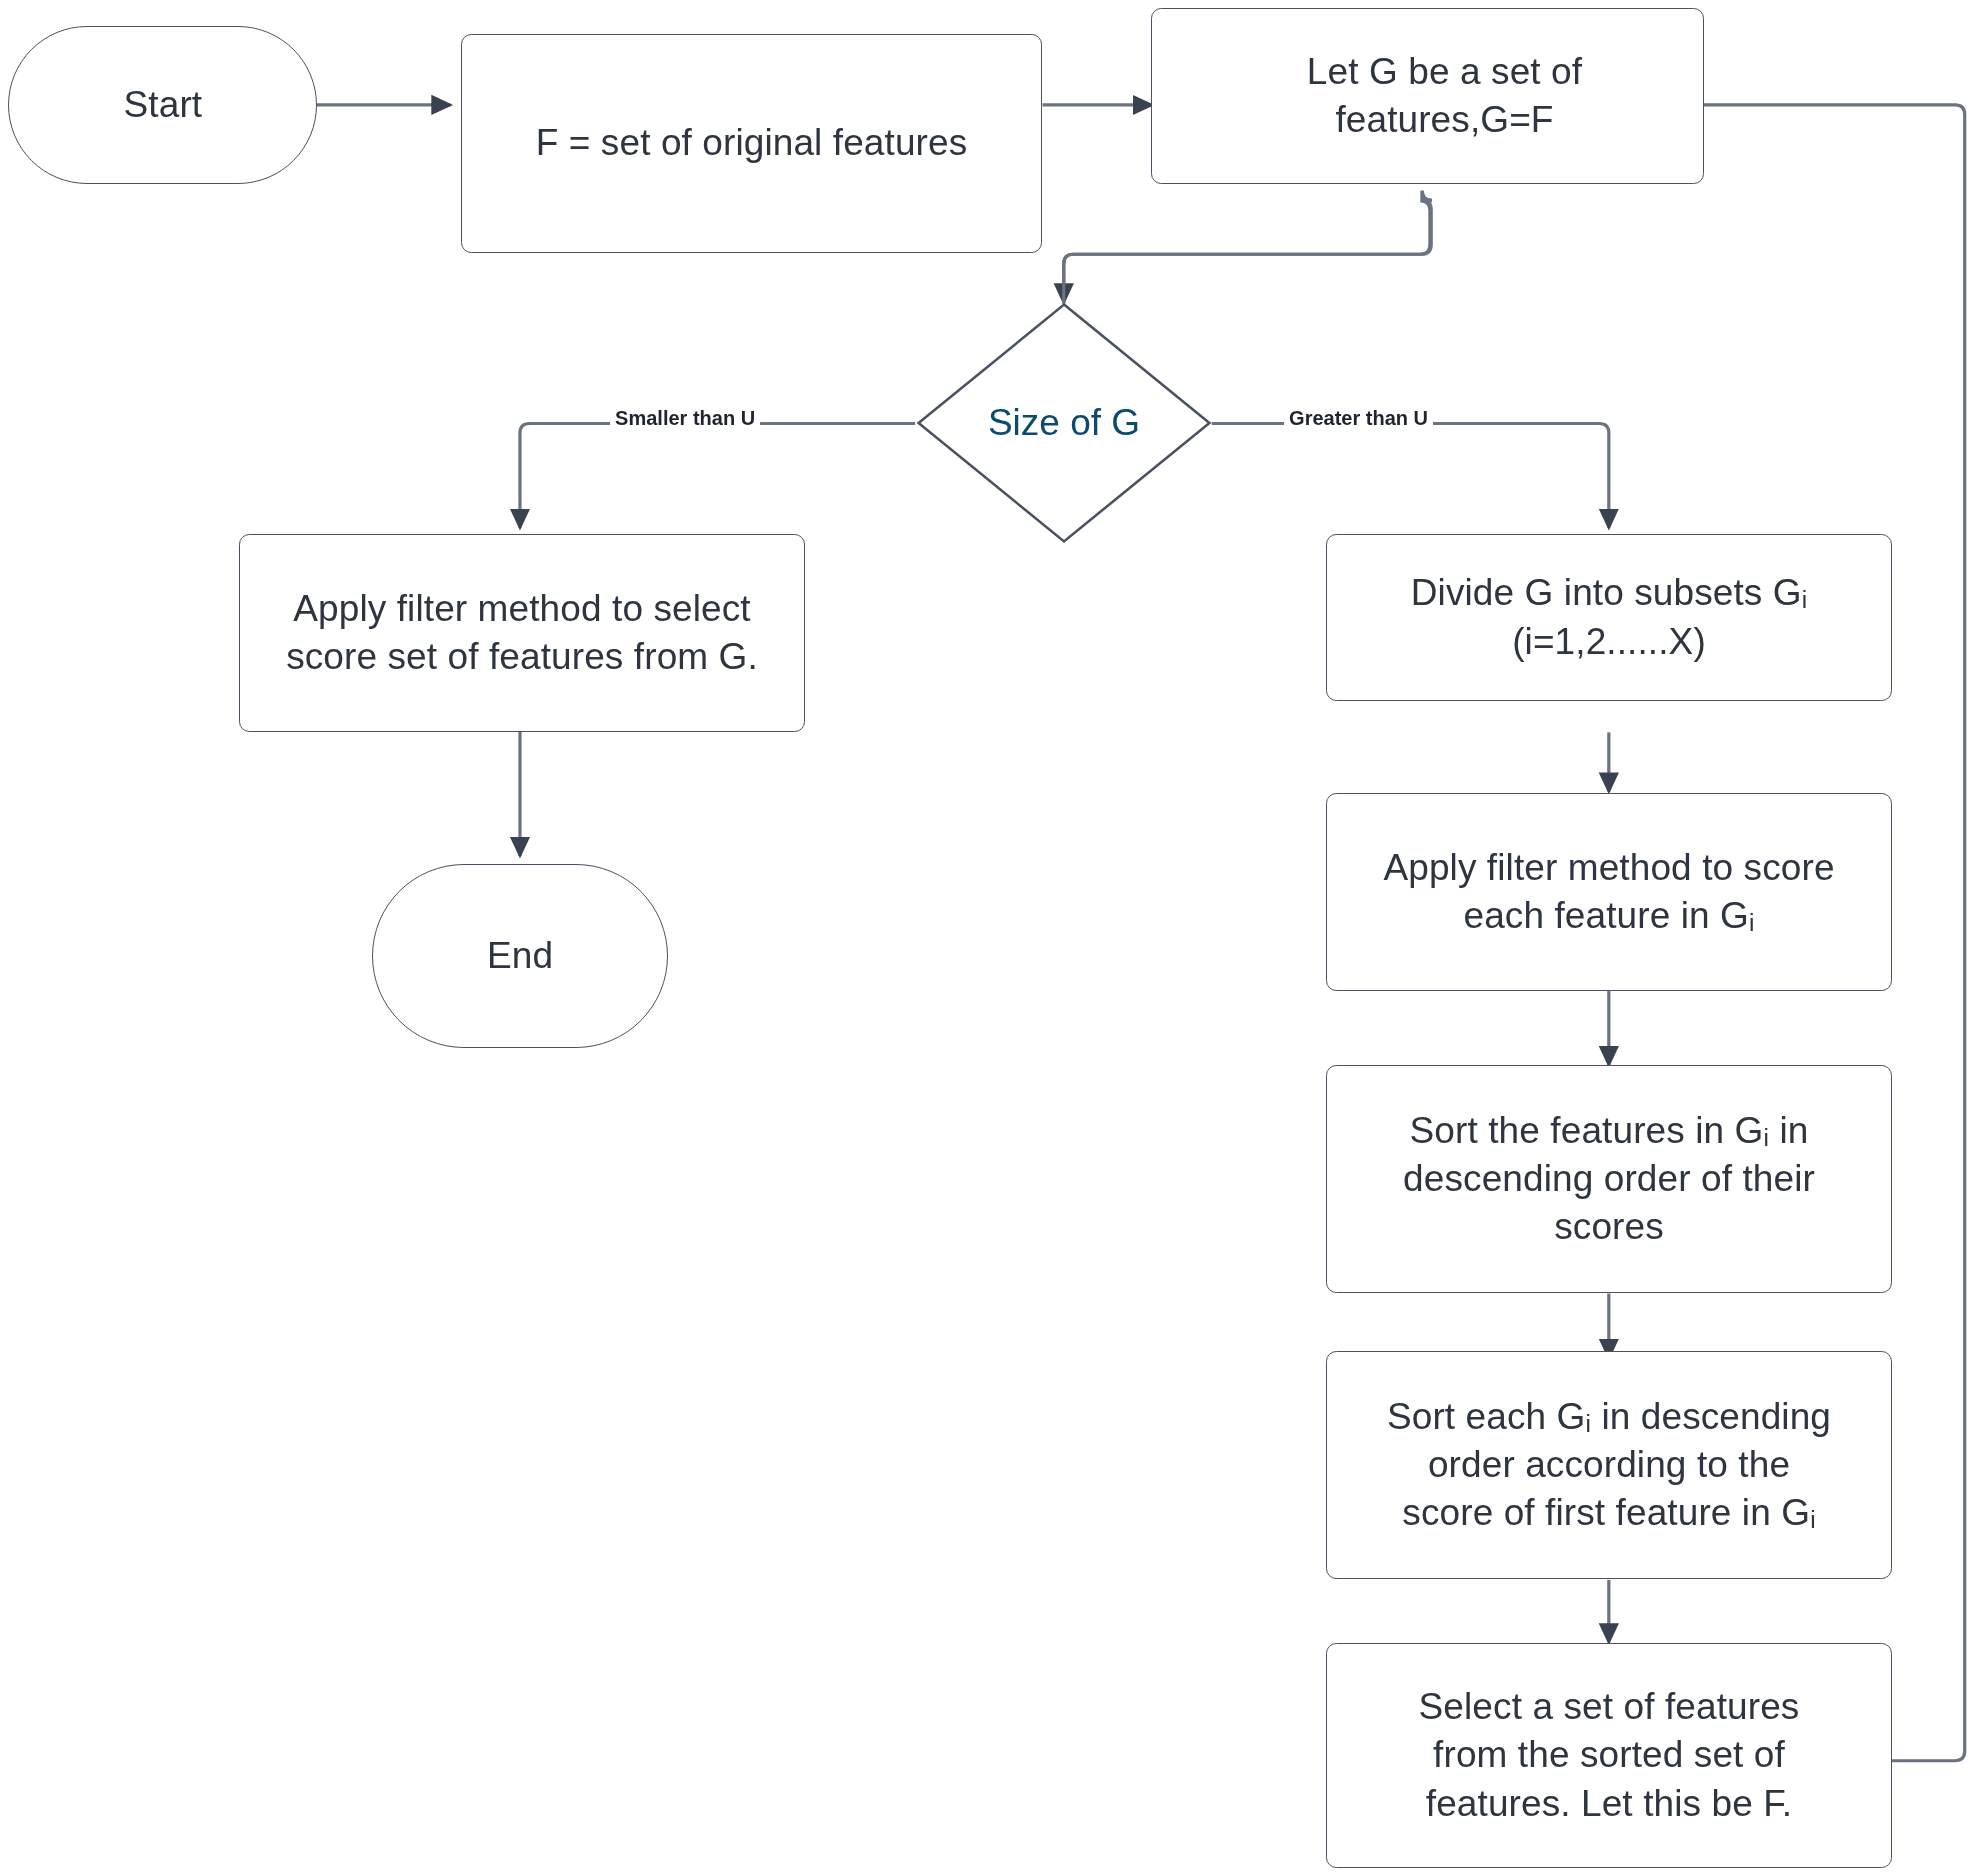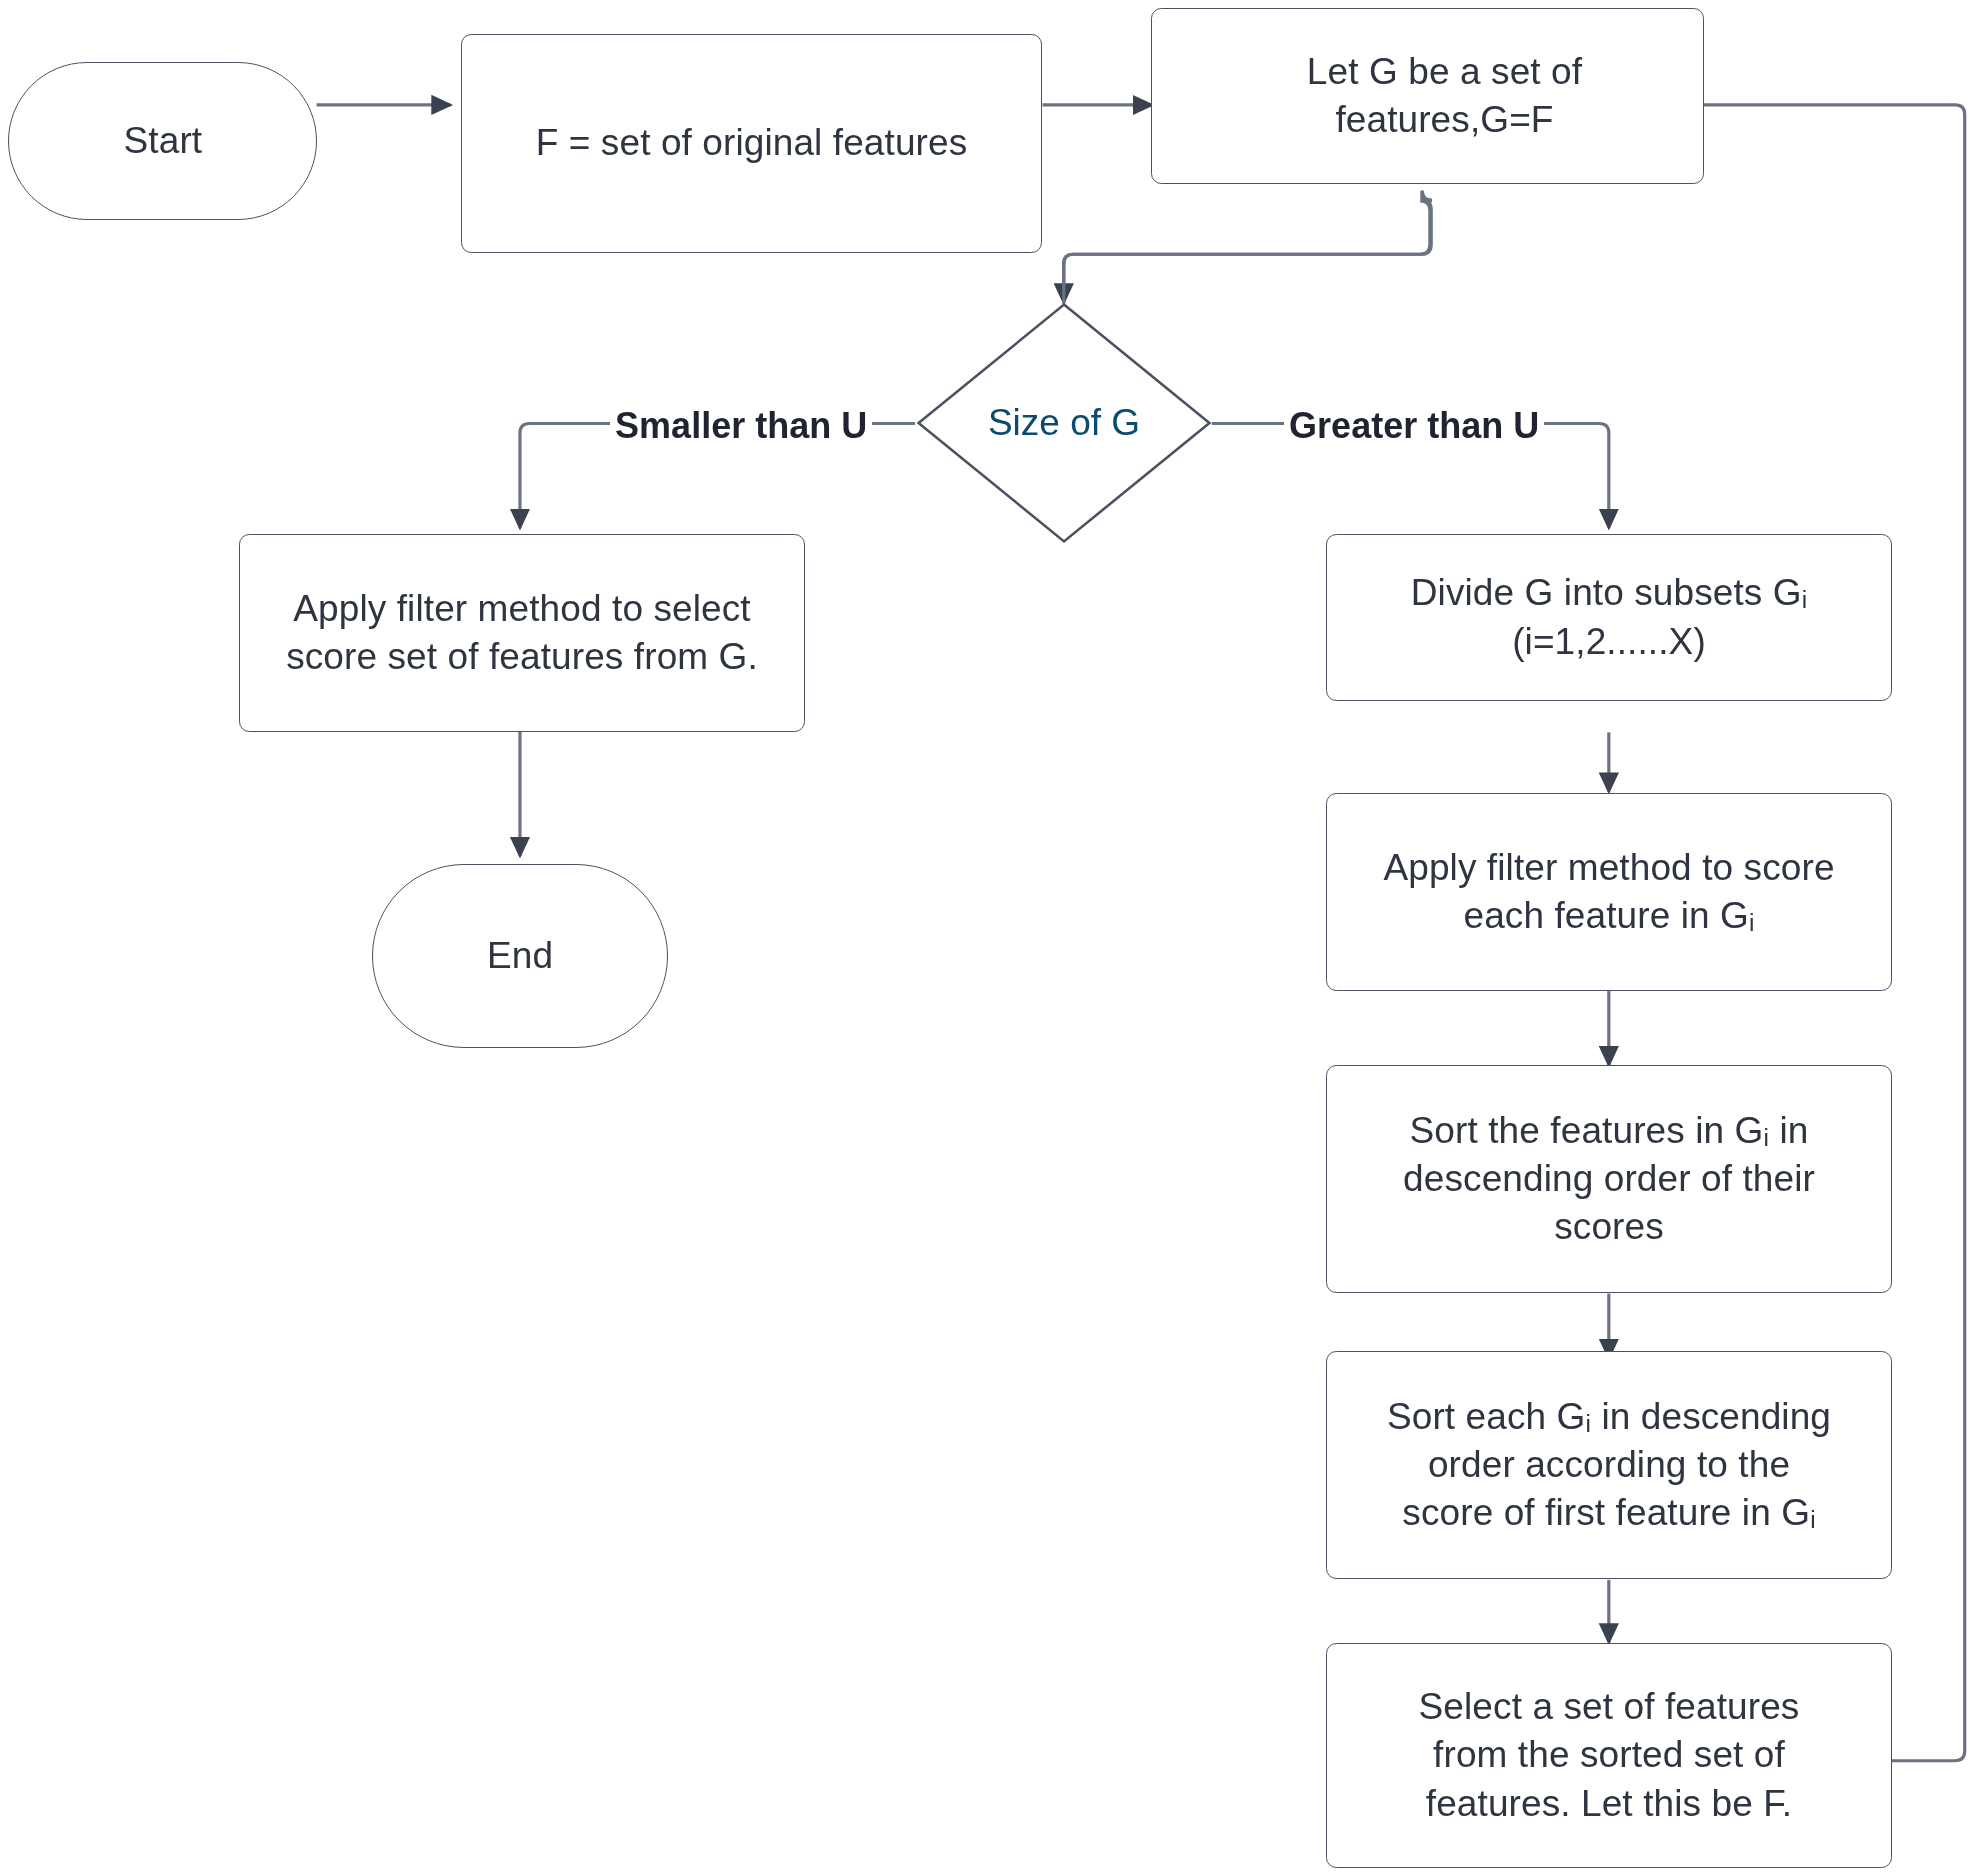--- a/index.html
+++ b/index.html
@@ -54,21 +54,21 @@
     font-size: 37px;
   }
   .node .label sub {
     font-size: 0.66em;
     vertical-align: -0.12em;
     line-height: 0;
   }
   .edge-label {
     position: absolute;
     color: #1f2430;
-    font-size: 36px;
+    font-size: 20px;
     font-weight: 700;
     background: #ffffff;
     padding: 0 5.1px;
     white-space: nowrap;
     z-index: 3;
     line-height: 1;
   }
   .diamond-wrap {
     position: absolute;
     z-index: 2;
@@ -122,21 +122,21 @@
 
       <path d="M 2500 1138 L 2500 1230" marker-end="url(#arrow)"></path>
       <path d="M 2500 1540 L 2500 1655" marker-end="url(#arrow)"></path>
       <path d="M 2500 2010 L 2500 2110" marker-end="url(#arrow)"></path>
       <path d="M 2500 2455 L 2500 2552" marker-end="url(#arrow)"></path>
 
       <path d="M 2940 2736 L 3038 2736 Q 3053 2736 3053 2721 L 3053 178 Q 3053 163 3038 163 L 2250 163" marker-end="url(#arrow)"></path>
     </g>
   </svg>
 
-  <div class="node terminal" style="left:8.4px; top:26px; width:309px; height:158px;margin-top:36px;">
+  <div class="node terminal" style="left:8.4px; top:26px; width:309px; height:158px;">
     <span class="label">Start</span>
   </div>
 
   <div class="node process" style="left:461px; top:2px; width:581px; height:219px;margin-top:32px;">
     <span class="label">F = set of original features</span>
   </div>
 
   <div class="node process" style="left:1151px; top:7.7px; width:553px; height:176px;padding-left:34px;">
     <span class="label"><span>Let G be a set of</span><br><span>features,G=F</span></span>
   </div>

